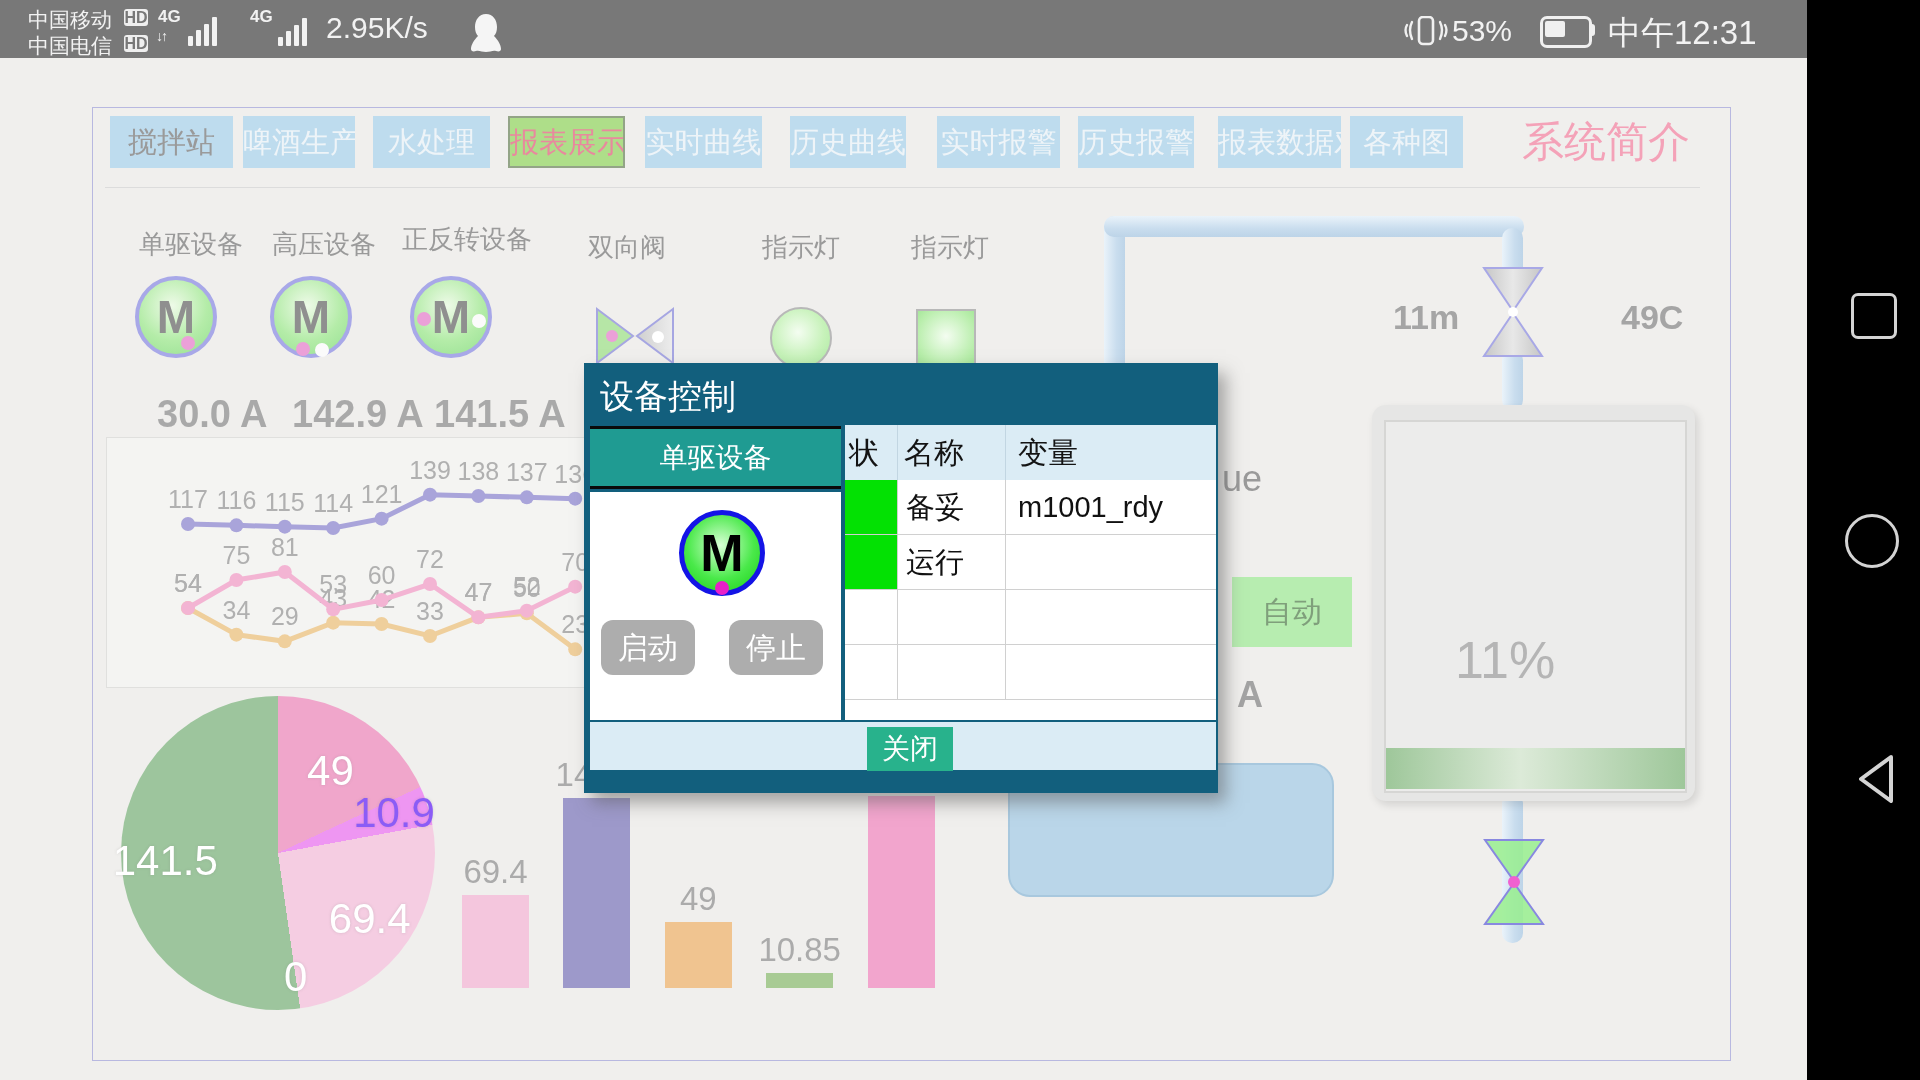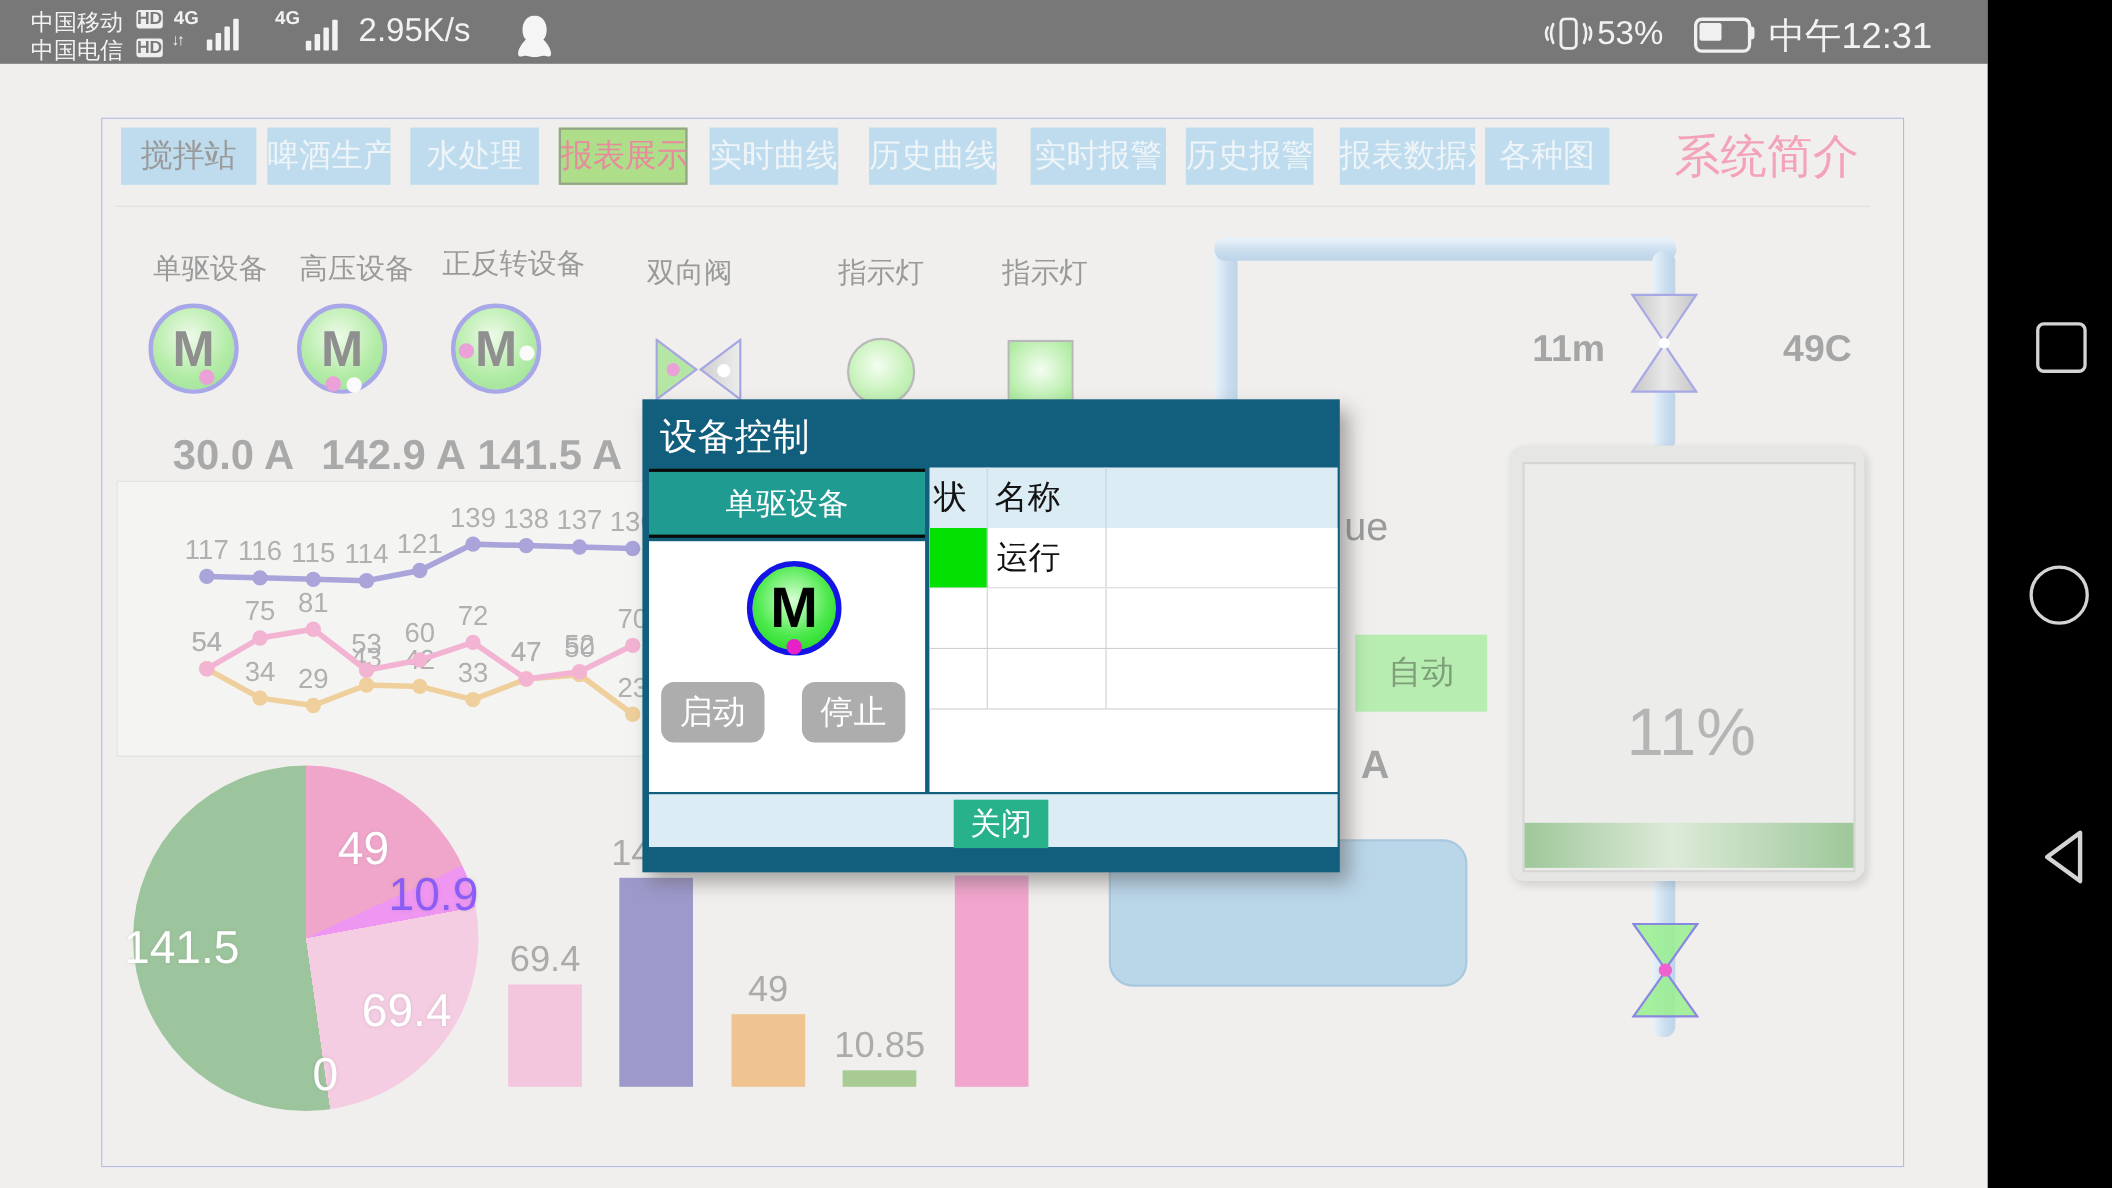--- a/index.html
+++ b/index.html
@@ -41,21 +41,21 @@
   
   .pipe-h{position:absolute;height:21px;border-radius:10px;
           background:linear-gradient(180deg,#eaf3fa 0%,#c9ddee 60%,#bdd4e8 100%);}
   .pipe-v{position:absolute;width:21px;border-radius:10px;
           background:linear-gradient(90deg,#eaf3fa 0%,#c9ddee 60%,#bdd4e8 100%);}
   #tank{left:1372px;top:405px;width:323px;height:396px;background:#e6e6e5;border-radius:14px;
         box-shadow:3px 4px 8px rgba(0,0,0,.12);}
   #tank-inner{left:1384px;top:420px;width:299px;height:369px;background:#ececeb;border:2px solid #d6d6d4;}
   #tank-liquid{left:1386px;top:748px;width:299px;height:41px;
         background:linear-gradient(90deg,#9ec79a 0%,#dcead8 45%,#9ec79a 100%);}
-  #tank-level{left:1455px;top:630px;width:165px;font-size:61px;color:#b5b5b5;text-align:center;}
+  #tank-level{left:1455px;top:630px;width:165px;font-size:52px;color:#b5b5b5;}
   .pipe-text{position:absolute;font-size:34px;font-weight:bold;color:#a5a5a5;white-space:nowrap;}
   #auto-btn{left:1232px;top:577px;width:120px;height:70px;background:#b7edb0;color:#7f9f7b;
         font-size:30px;text-align:center;line-height:70px;}
   #blue-panel{left:1008px;top:763px;width:322px;height:130px;background:#bad6e9;
         border:2px solid #a8c8de;border-radius:22px;}
   
   #dialog{left:584px;top:363px;width:634px;height:430px;background:#125f7d;z-index:20;
           box-shadow:8px 10px 16px rgba(90,90,90,.5);}
   #dlg-title{left:16px;top:11px;font-size:34px;color:#fff;}
   #dlg-tab{left:6px;top:63px;width:251px;height:57px;background:#1f9b92;border-top:3px solid #0a0a0a;
@@ -324,22 +324,28 @@
       <div id="dlg-motor" class="abs">
         <span>M</span>
         <i class="dot" style="left:31px;top:66px;background:#e820c8;"></i>
       </div>
       <div class="dlg-btn" style="left:11px;top:128px;">启动</div>
       <div class="dlg-btn" style="left:139px;top:128px;">停止</div>
     </div>
     <div id="dlg-header" class="abs">
       <span class="hdr-cell" style="width:53px;padding-left:4px;">状态</span>
       <span class="hdr-cell" style="width:108px;padding-left:6px;">名称</span>
+      <span class="hdr-cell" style="width:210px;padding-left:12px;border-right:none;">变量</span>
     </div>
     <div id="dlg-rows" class="abs">
+        <div class="t-row">
+          <div class="t-cell" style="width: 53px; background: rgb(3, 225, 3);"></div>
+          <div class="t-cell" style="width: 108px; padding-left: 8px;">备妥</div>
+          <div class="t-cell" style="width: 202px; padding-left: 12px; border-right: none;">m1001_rdy</div>
+        </div>
         <div class="t-row">
           <div class="t-cell" style="width: 53px; background: rgb(3, 225, 3);"></div>
           <div class="t-cell" style="width: 108px; padding-left: 8px;">运行</div>
         </div>
         <div class="t-row">
           <div class="t-cell" style="width: 53px;"></div>
           <div class="t-cell" style="width: 108px; padding-left: 8px;"></div>
           <div class="t-cell" style="width: 202px; padding-left: 12px; border-right: none;"></div>
         </div>
         <div class="t-row">

